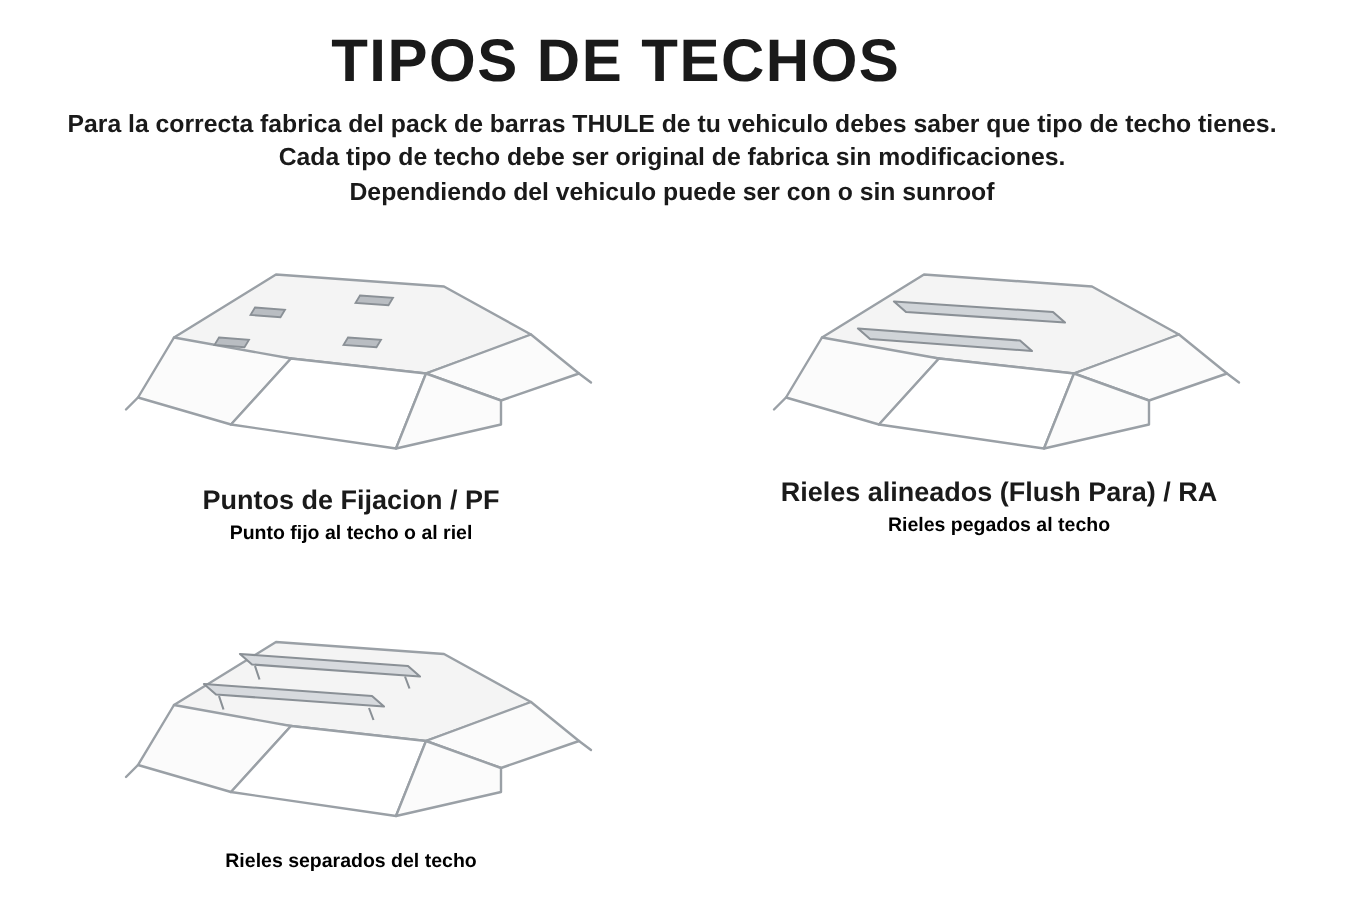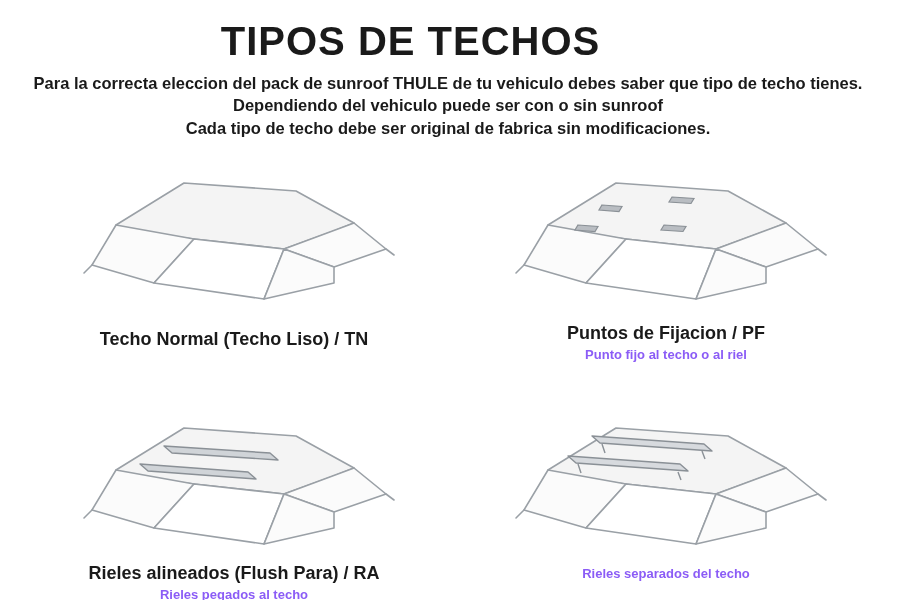--- a/index.html
+++ b/index.html
@@ -72,62 +72,40 @@
     font-size: 18px;
     font-weight: bold;
     margin-top: 0;
     line-height: 1.2;
   }
   .subcaption {
     text-align: center;
     font-size: 13px;
     font-weight: bold;
     margin-top: 3px;
-    color: #8b5cf6;
+    color: #000000;
   }
   .cell-tn .caption { margin-top: 6px; }
   .cell-ra .art, .cell-rt .art { height: 165px; }
 </style>
 </head>
 <body>
 
 <div class="page">
 
   <div class="title">TIPOS DE TECHOS</div>
 
   <div class="intro">
-    <span class="line">Para la correcta eleccion del pack de sunroof THULE de tu vehiculo debes saber que tipo de techo tienes.</span>
+    <span class="line">Para la correcta fabrica del pack de barras THULE de tu vehiculo debes saber que tipo de techo tienes.</span>
+    <span class="line">Cada tipo de techo debe ser original de fabrica sin modificaciones.</span>
     <span class="line">Dependiendo del vehiculo puede ser con o sin sunroof</span>
-    <span class="line">Cada tipo de techo debe ser original de fabrica sin modificaciones.</span>
   </div>
 
   <div class="grid">
 
-    <div class="cell cell-tn">
-      <div class="art">
-        <svg viewBox="0 0 400 170" xmlns="http://www.w3.org/2000/svg">
-          <g fill="none" stroke="#9aa0a6" stroke-width="1.6" stroke-linejoin="round" stroke-linecap="round">
-
-            <path d="M82 72 L150 30 L262 38 L320 70 L300 78 L250 96 L160 86 L96 78 Z" fill="#f4f4f4"></path>
-
-            <path d="M320 70 L352 96 L300 114 L250 96 Z" fill="#fbfbfb"></path>
-
-            <path d="M82 72 L58 112 L120 130 L160 86 Z" fill="#fbfbfb"></path>
-
-            <path d="M160 86 L120 130 L230 146 L250 96 Z" fill="#ffffff"></path>
-            <path d="M250 96 L230 146 L300 130 L300 114 Z" fill="#fbfbfb"></path>
-
-            <path d="M58 112 L50 120"></path>
-            <path d="M352 96 L360 102"></path>
-          </g>
-        </svg>
-      </div>
-      <div class="caption">Techo Normal (Techo Liso) / TN</div>
-      <div class="subcaption"></div>
-    </div>
 
     <div class="cell cell-pf">
       <div class="art">
         <svg viewBox="0 0 400 170" xmlns="http://www.w3.org/2000/svg">
           <g fill="none" stroke="#9aa0a6" stroke-width="1.6" stroke-linejoin="round" stroke-linecap="round">
             <path d="M82 72 L150 30 L262 38 L320 70 L300 78 L250 96 L160 86 L96 78 Z" fill="#f4f4f4"></path>
             <path d="M320 70 L352 96 L300 114 L250 96 Z" fill="#fbfbfb"></path>
             <path d="M82 72 L58 112 L120 130 L160 86 Z" fill="#fbfbfb"></path>
             <path d="M160 86 L120 130 L230 146 L250 96 Z" fill="#ffffff"></path>
             <path d="M250 96 L230 146 L300 130 L300 114 Z" fill="#fbfbfb"></path>

